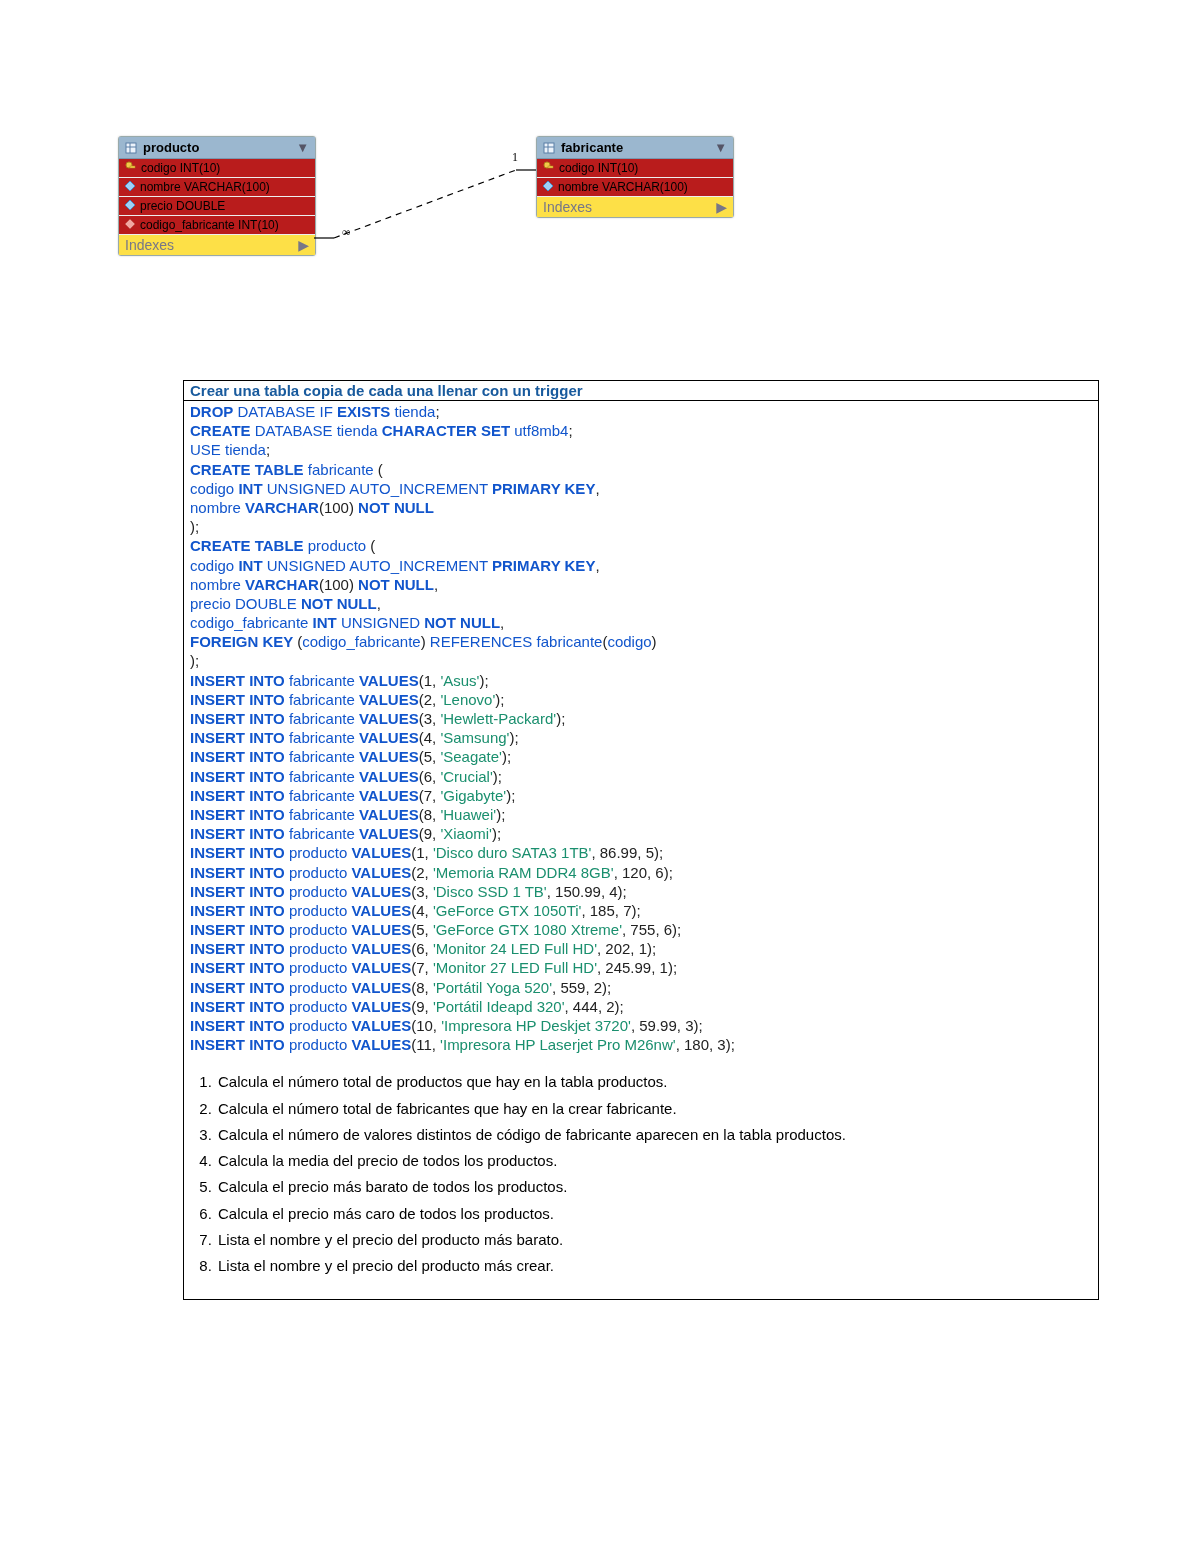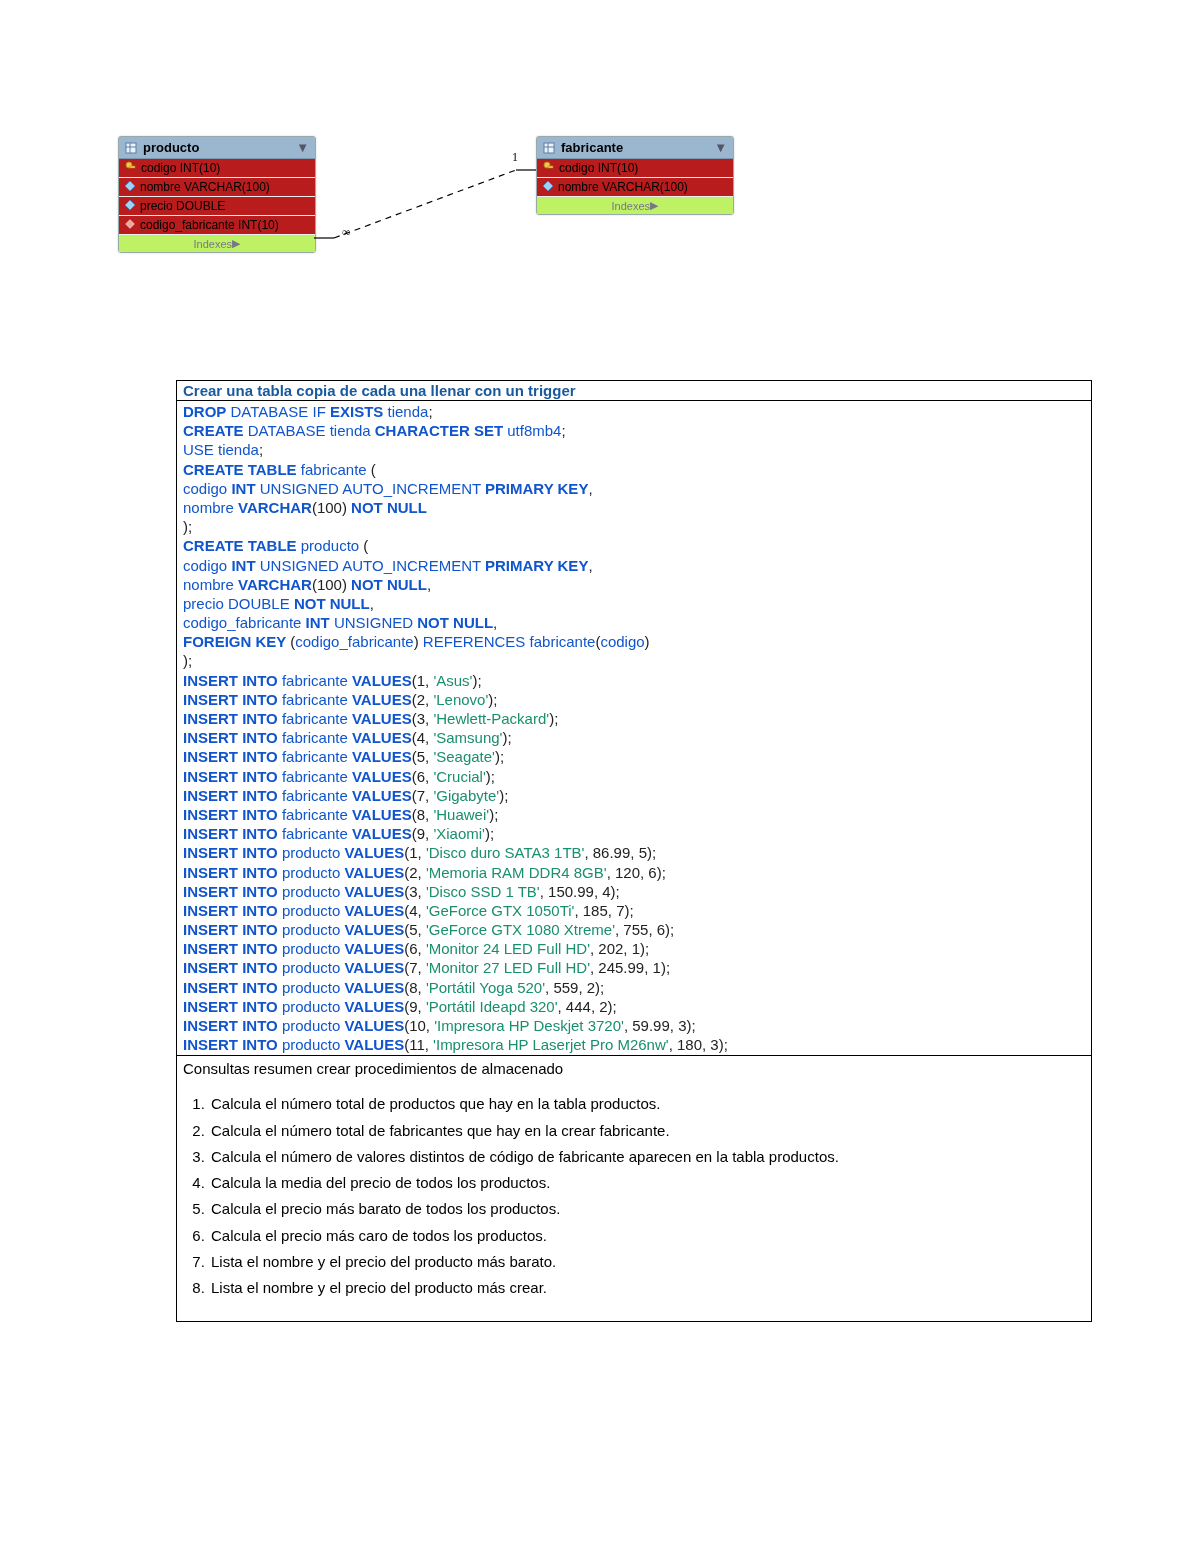--- a/index.html
+++ b/index.html
@@ -3,24 +3,24 @@
 <meta charset="utf-8">
 <style>
   body{margin:0;background:#fff;font-family:Verdana,Arial,sans-serif;font-size:14px;color:#000;width:1200px}
   .canvas{position:relative;width:1048px;height:1553px}
   
   .tbl{position:absolute;border:1px solid #9aa;border-radius:3px;background:#fff;box-shadow:0 0 2px rgba(0,0,0,.2)}
   .tbl-hd{background:#9bb7cf;padding:3px 6px;font-weight:bold;font-size:13px;border-bottom:1px solid #7a97af;display:flex;align-items:center;gap:6px}
   .tbl-hd svg{flex:0 0 auto}
   .tbl-hd .tri{margin-left:auto;color:#556}
   .tbl-row{padding:2px 6px;font-size:12px;display:flex;align-items:center;gap:5px;background:#b91c1c;border-bottom:1px solid #eee}
-  .tbl-ft{background:#bef264;color:#778;font-size:11px;padding:2px 6px;display:flex;align-items:center;justify-content:center}
+  .tbl-ft{background:#fde047;color:#778;font-size:14px;padding:2px 6px;display:flex;align-items:center;justify-content:space-between}
   .card{position:absolute;font-size:12px;font-family:serif}
   
-  .box{position:absolute;left:176px;top:380px;width:914px;border:1px solid #000}
+  .box{position:absolute;left:183px;top:380px;width:914px;border:1px solid #000}
   .title-row{color:#185a9d;font-weight:bold;border-bottom:1px solid #000;padding:1px 6px;font-size:15px}
   .sql{padding:1px 6px;font-family:Liberation Sans, sans-serif;font-size:15px;line-height:1.28;white-space:pre-wrap}
   .kw{color:#1155cc;font-weight:bold}
   .id{color:#1155cc}
   .str{color:#1a8f6e}
   .plain{color:#222}
   .tasks-hdr{border-top:1px solid #000;padding:4px 6px 0 6px;font-size:15px}
   ol.tasks{margin:14px 0 20px 0;padding:0 8px 0 32px;font-size:15px;line-height:1.75}
   ol.tasks li{padding-left:2px}
 </style>
@@ -140,21 +140,20 @@
 <span class="kw">INSERT INTO</span><span class="id"> producto </span><span class="kw">VALUES</span><span class="plain">(2, </span><span class="str">'Memoria RAM DDR4 8GB'</span><span class="plain">, 120, 6);</span>
 <span class="kw">INSERT INTO</span><span class="id"> producto </span><span class="kw">VALUES</span><span class="plain">(3, </span><span class="str">'Disco SSD 1 TB'</span><span class="plain">, 150.99, 4);</span>
 <span class="kw">INSERT INTO</span><span class="id"> producto </span><span class="kw">VALUES</span><span class="plain">(4, </span><span class="str">'GeForce GTX 1050Ti'</span><span class="plain">, 185, 7);</span>
 <span class="kw">INSERT INTO</span><span class="id"> producto </span><span class="kw">VALUES</span><span class="plain">(5, </span><span class="str">'GeForce GTX 1080 Xtreme'</span><span class="plain">, 755, 6);</span>
 <span class="kw">INSERT INTO</span><span class="id"> producto </span><span class="kw">VALUES</span><span class="plain">(6, </span><span class="str">'Monitor 24 LED Full HD'</span><span class="plain">, 202, 1);</span>
 <span class="kw">INSERT INTO</span><span class="id"> producto </span><span class="kw">VALUES</span><span class="plain">(7, </span><span class="str">'Monitor 27 LED Full HD'</span><span class="plain">, 245.99, 1);</span>
 <span class="kw">INSERT INTO</span><span class="id"> producto </span><span class="kw">VALUES</span><span class="plain">(8, </span><span class="str">'Portátil Yoga 520'</span><span class="plain">, 559, 2);</span>
 <span class="kw">INSERT INTO</span><span class="id"> producto </span><span class="kw">VALUES</span><span class="plain">(9, </span><span class="str">'Portátil Ideapd 320'</span><span class="plain">, 444, 2);</span>
 <span class="kw">INSERT INTO</span><span class="id"> producto </span><span class="kw">VALUES</span><span class="plain">(10, </span><span class="str">'Impresora HP Deskjet 3720'</span><span class="plain">, 59.99, 3);</span>
 <span class="kw">INSERT INTO</span><span class="id"> producto </span><span class="kw">VALUES</span><span class="plain">(11, </span><span class="str">'Impresora HP Laserjet Pro M26nw'</span><span class="plain">, 180, 3);</span></div>
-    <div class="tasks-hdr">Consultas resumen crear procedimientos de almacenado</div>
     <ol class="tasks" id="tasks-list">
         <li>Calcula el número total de productos que hay en la tabla productos.</li>
         <li>Calcula el número total de fabricantes que hay en la crear fabricante.</li>
         <li>Calcula el número de valores distintos de código de fabricante aparecen en la tabla productos.</li>
         <li>Calcula la media del precio de todos los productos.</li>
         <li>Calcula el precio más barato de todos los productos.</li>
         <li>Calcula el precio más caro de todos los productos.</li>
         <li>Lista el nombre y el precio del producto más barato.</li>
         <li>Lista el nombre y el precio del producto más crear.</li>
       </ol>

